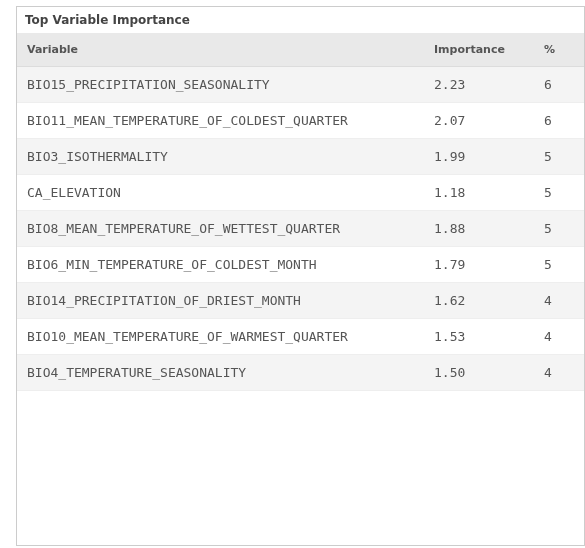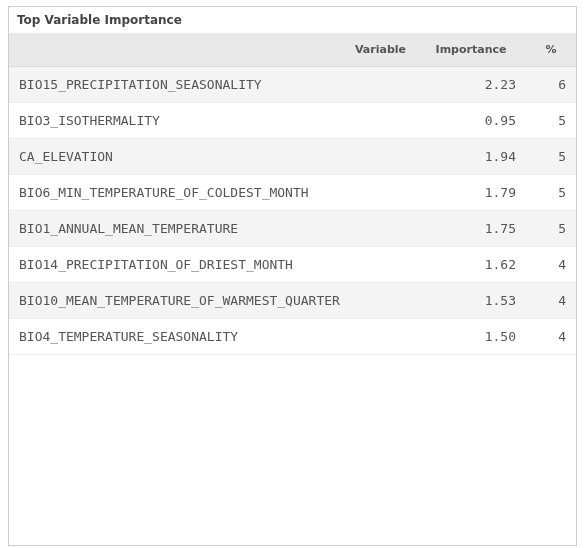--- a/index.html
+++ b/index.html
@@ -10,52 +10,53 @@
     padding: 6px 8px 0 8px;
     color: #333;
   }
   .panel {
     border: 1px solid #ccc;
     width: 100%;
     height: 540px;
     overflow: hidden;
     position: relative;
     background: #fff;
+    margin-left: 8px;
   }
   .title {
     font-size: 12px;
     font-weight: bold;
     color: #444;
     padding: 6px 8px 6px 8px;
   }
   table {
     width: 100%;
     border-collapse: collapse;
     table-layout: fixed;
   }
   thead th {
     background: #e9e9e9;
     font-size: 11px;
     font-weight: bold;
     color: #555;
     padding: 10px 10px;
-    text-align: right;
+    text-align: left;
     border-bottom: 1px solid #dcdcdc;
   }
-  thead th.num { text-align: center; }
+  thead th.num { text-align: left; }
   tbody td {
     font-size: 13px;
     font-family: "Lucida Console", Monaco, "DejaVu Sans Mono", monospace;
     color: #555;
     padding: 10px 10px;
     border-bottom: 1px solid #eee;
     white-space: nowrap;
     overflow: hidden;
   }
-  tbody td.num { text-align: right; }
+  tbody td.num { text-align: left; }
   tbody tr:nth-child(odd) { background: #f4f4f4; }
   tbody tr:nth-child(even) { background: #ffffff; }
   col.c-var { width: auto; }
   col.c-imp { width: 110px; }
   col.c-pct { width: 50px; }
 </style>
 </head>
 <body>
 
 <div class="panel">
@@ -74,37 +75,42 @@
       </tr>
     </thead>
     <tbody id="tbody">
 
     <tr>
           <td>BIO15_PRECIPITATION_SEASONALITY</td>
           <td class="num">2.23</td>
           <td class="num">6</td>
         </tr>
         <tr>
+          <td>BIO11_MEAN_TEMPERATURE_OF_COLDEST_QUARTER</td>
+          <td class="num">2.07</td>
+          <td class="num">6</td>
+        </tr>
+        <tr>
           <td>BIO3_ISOTHERMALITY</td>
-          <td class="num">0.95</td>
+          <td class="num">1.99</td>
           <td class="num">5</td>
         </tr>
         <tr>
           <td>CA_ELEVATION</td>
-          <td class="num">1.94</td>
+          <td class="num">1.18</td>
+          <td class="num">5</td>
+        </tr>
+        <tr>
+          <td>BIO8_MEAN_TEMPERATURE_OF_WETTEST_QUARTER</td>
+          <td class="num">1.88</td>
           <td class="num">5</td>
         </tr>
         <tr>
           <td>BIO6_MIN_TEMPERATURE_OF_COLDEST_MONTH</td>
           <td class="num">1.79</td>
-          <td class="num">5</td>
-        </tr>
-        <tr>
-          <td>BIO1_ANNUAL_MEAN_TEMPERATURE</td>
-          <td class="num">1.75</td>
           <td class="num">5</td>
         </tr>
         <tr>
           <td>BIO14_PRECIPITATION_OF_DRIEST_MONTH</td>
           <td class="num">1.62</td>
           <td class="num">4</td>
         </tr>
         <tr>
           <td>BIO10_MEAN_TEMPERATURE_OF_WARMEST_QUARTER</td>
           <td class="num">1.53</td>

